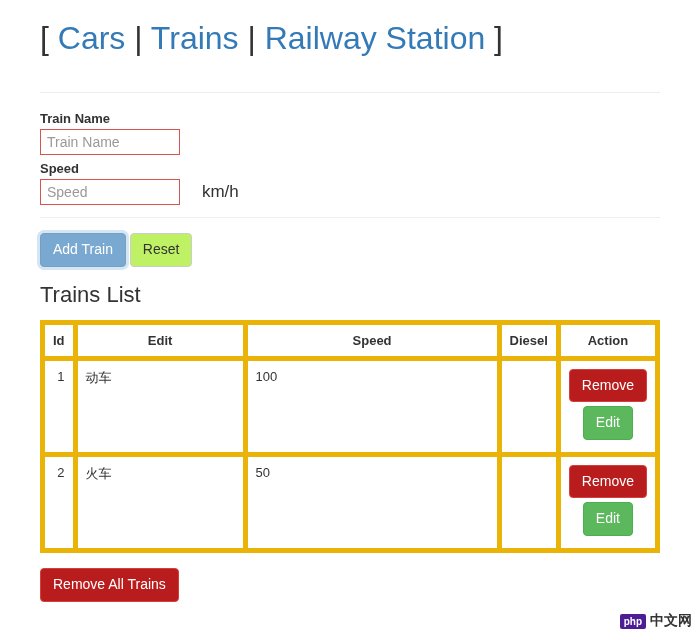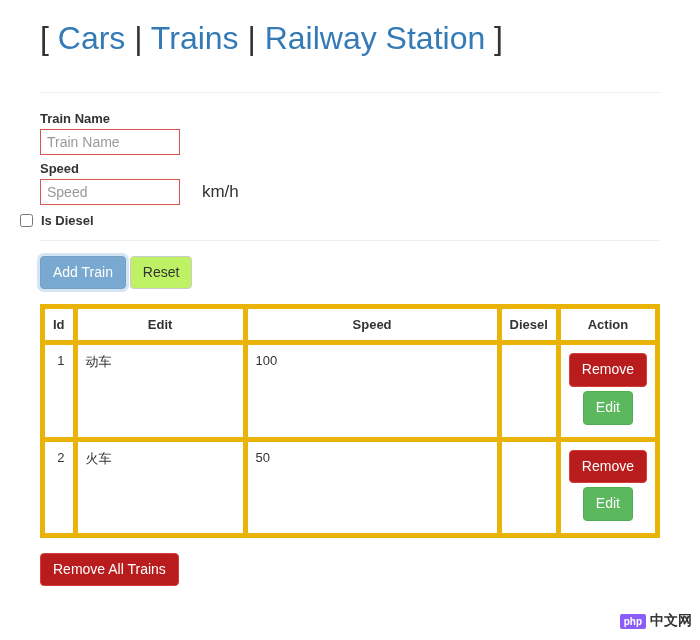--- a/index.html
+++ b/index.html
@@ -143,21 +143,21 @@
       bottom: 10px;
       right: 8px;
       font-size: 14px;
       font-weight: bold;
       color: #333;
       display: flex;
       align-items: center;
       gap: 4px;
     }
     .wm-logo {
-      background: #8b5cf6;
+      background: #4c1d95;
       color: #fff;
       font-size: 10px;
       padding: 2px 4px;
       border-radius: 2px;
       font-weight: bold;
     }
   </style>
 </head>
 <body>
 
@@ -178,34 +178,31 @@
 <div class="form-section">
   <div class="form-group">
     <label class="form-label">Train Name</label>
     <input class="form-input invalid" type="text" placeholder="Train Name" style="">
   </div>
   <div class="form-group">
     <label class="form-label">Speed</label>
     <input class="form-input invalid" type="text" placeholder="Speed" style="">
     <span class="suffix">km/h</span>
   </div>
-  <div class="form-group checkbox-row">
-    <input type="checkbox" style="">
-    <label>Is Diesel</label>
-  </div>
 </div>
 
 <hr class="mid">
 
 <div class="button-row">
   <button class="btn btn-primary disabled">Add Train</button>
   <button class="btn btn-default">Reset</button>
 </div>
 
 <div class="list-section">
+  <div class="list-title">Trains List</div>
   <table>
     <thead>
       <tr>
         <th>Id</th>
         <th>Edit</th>
         <th>Speed</th>
         <th>Diesel</th>
         <th>Action</th>
       </tr>
     </thead>

